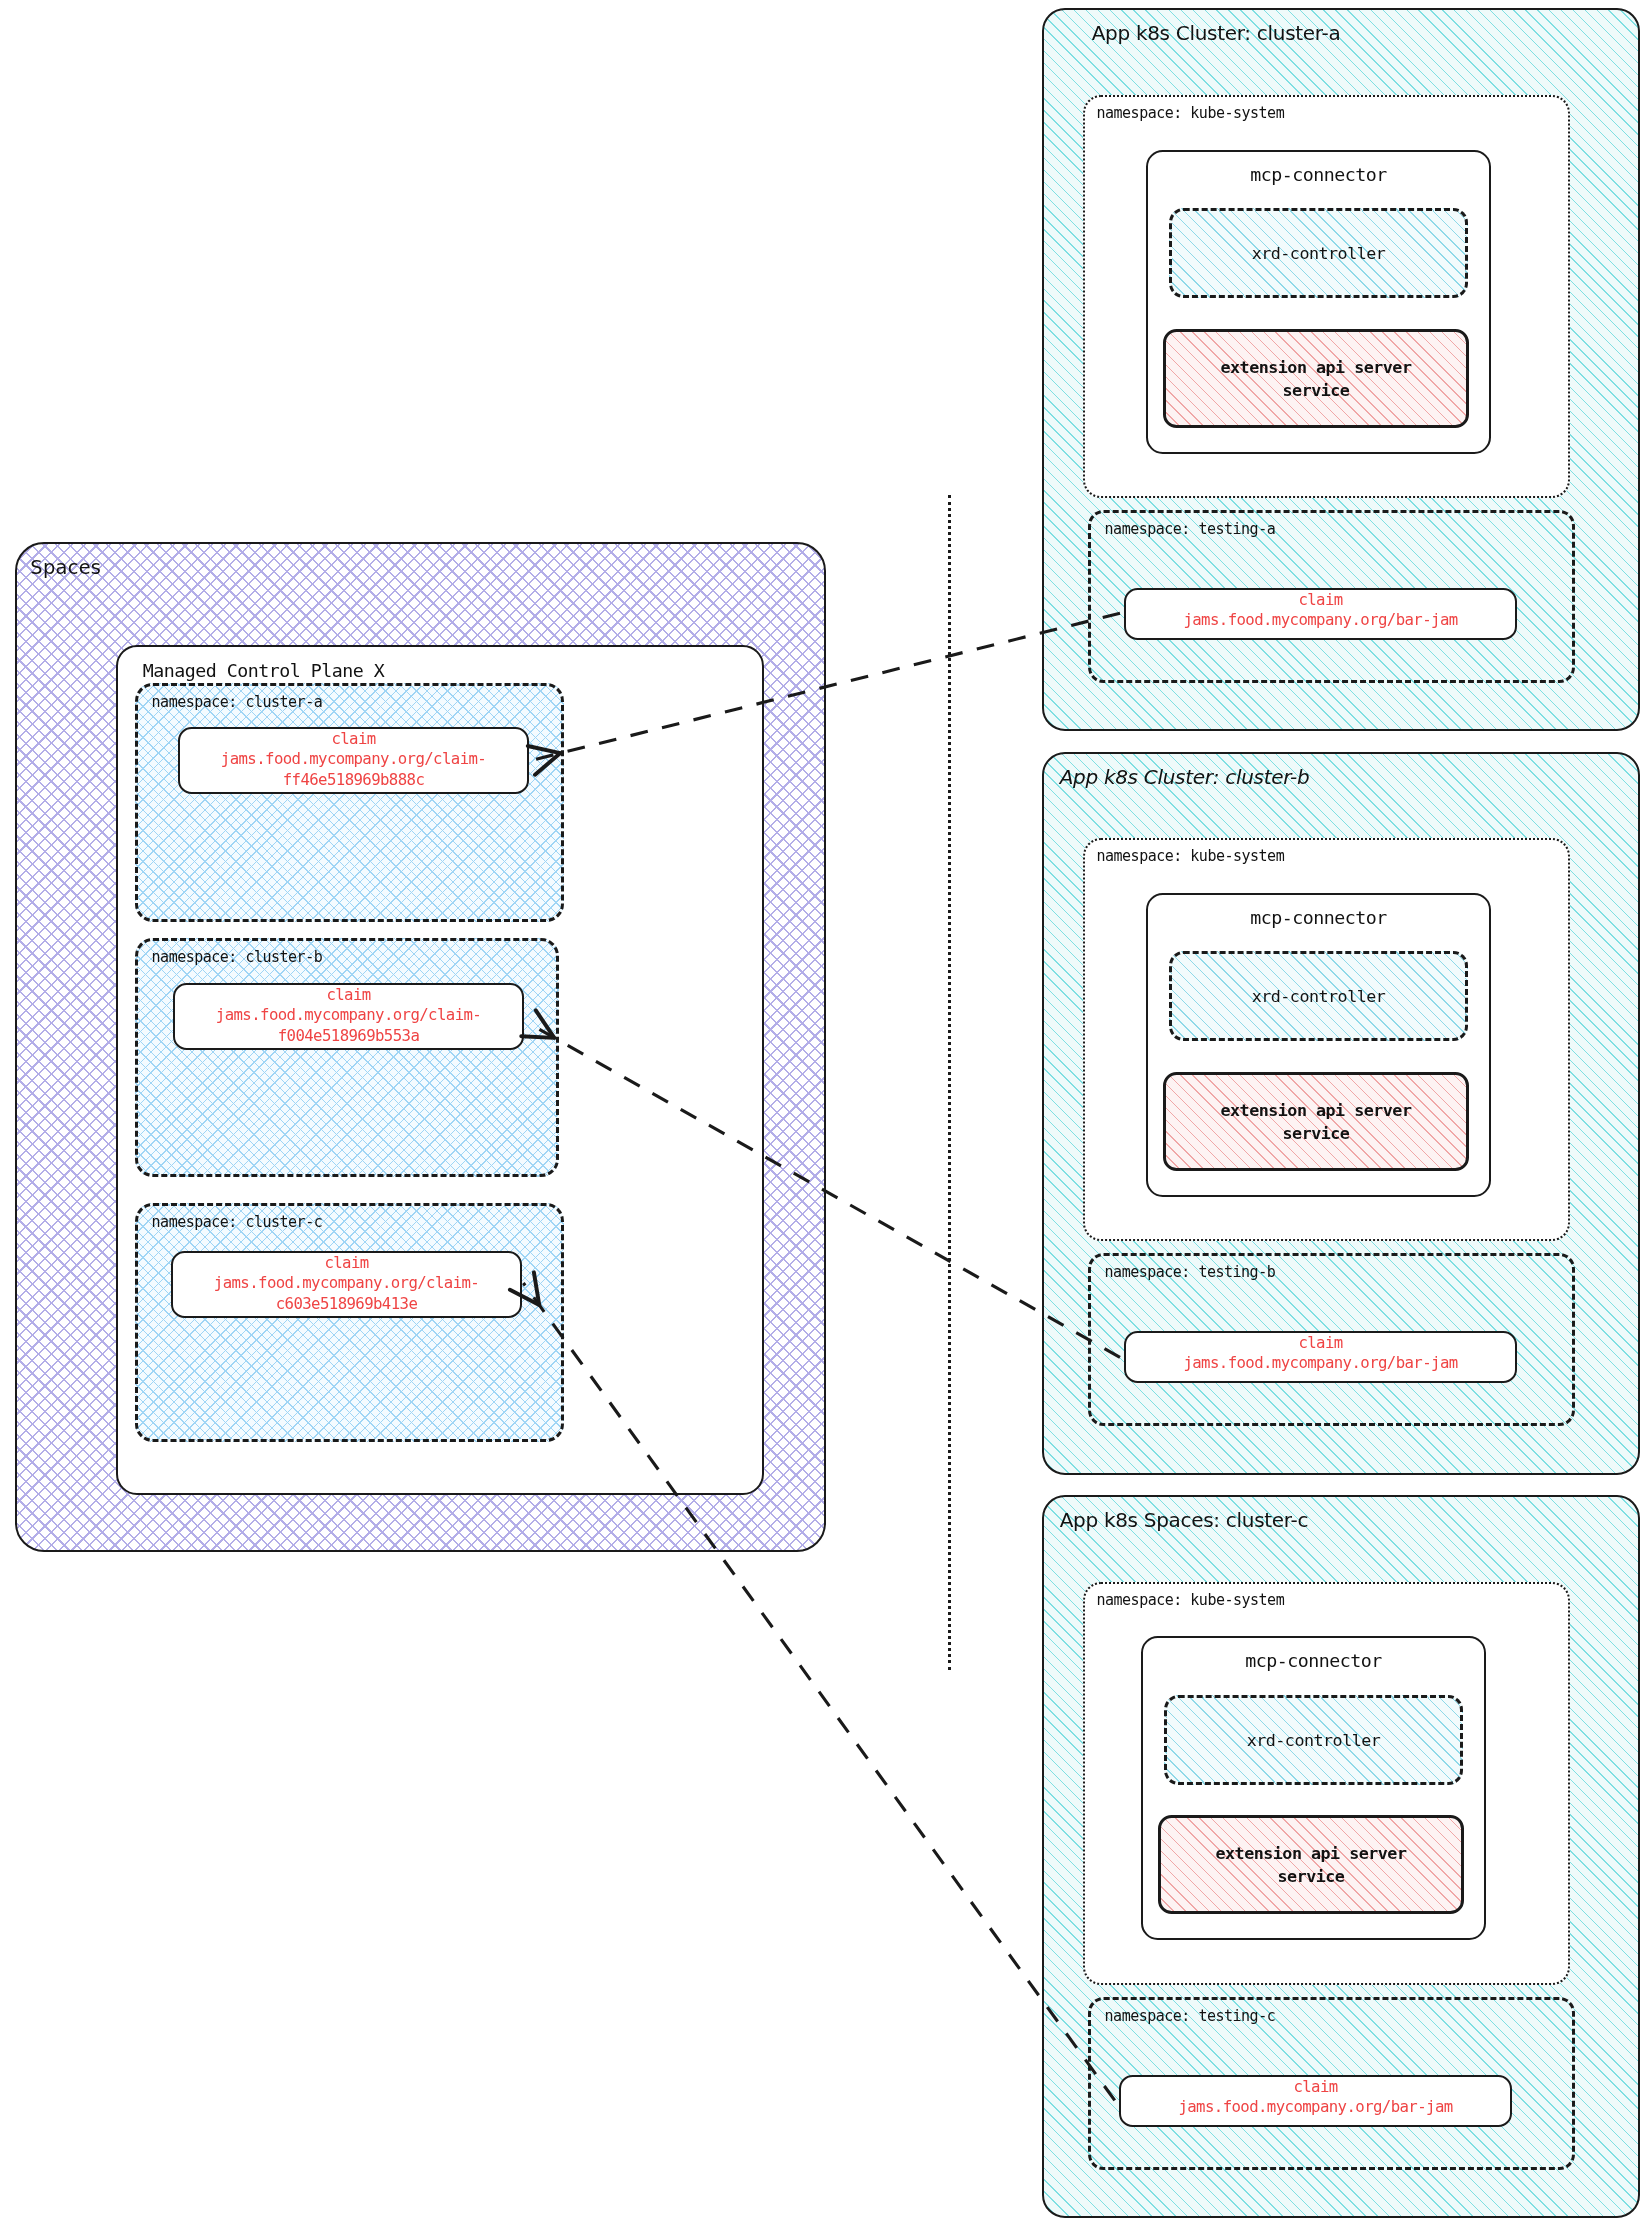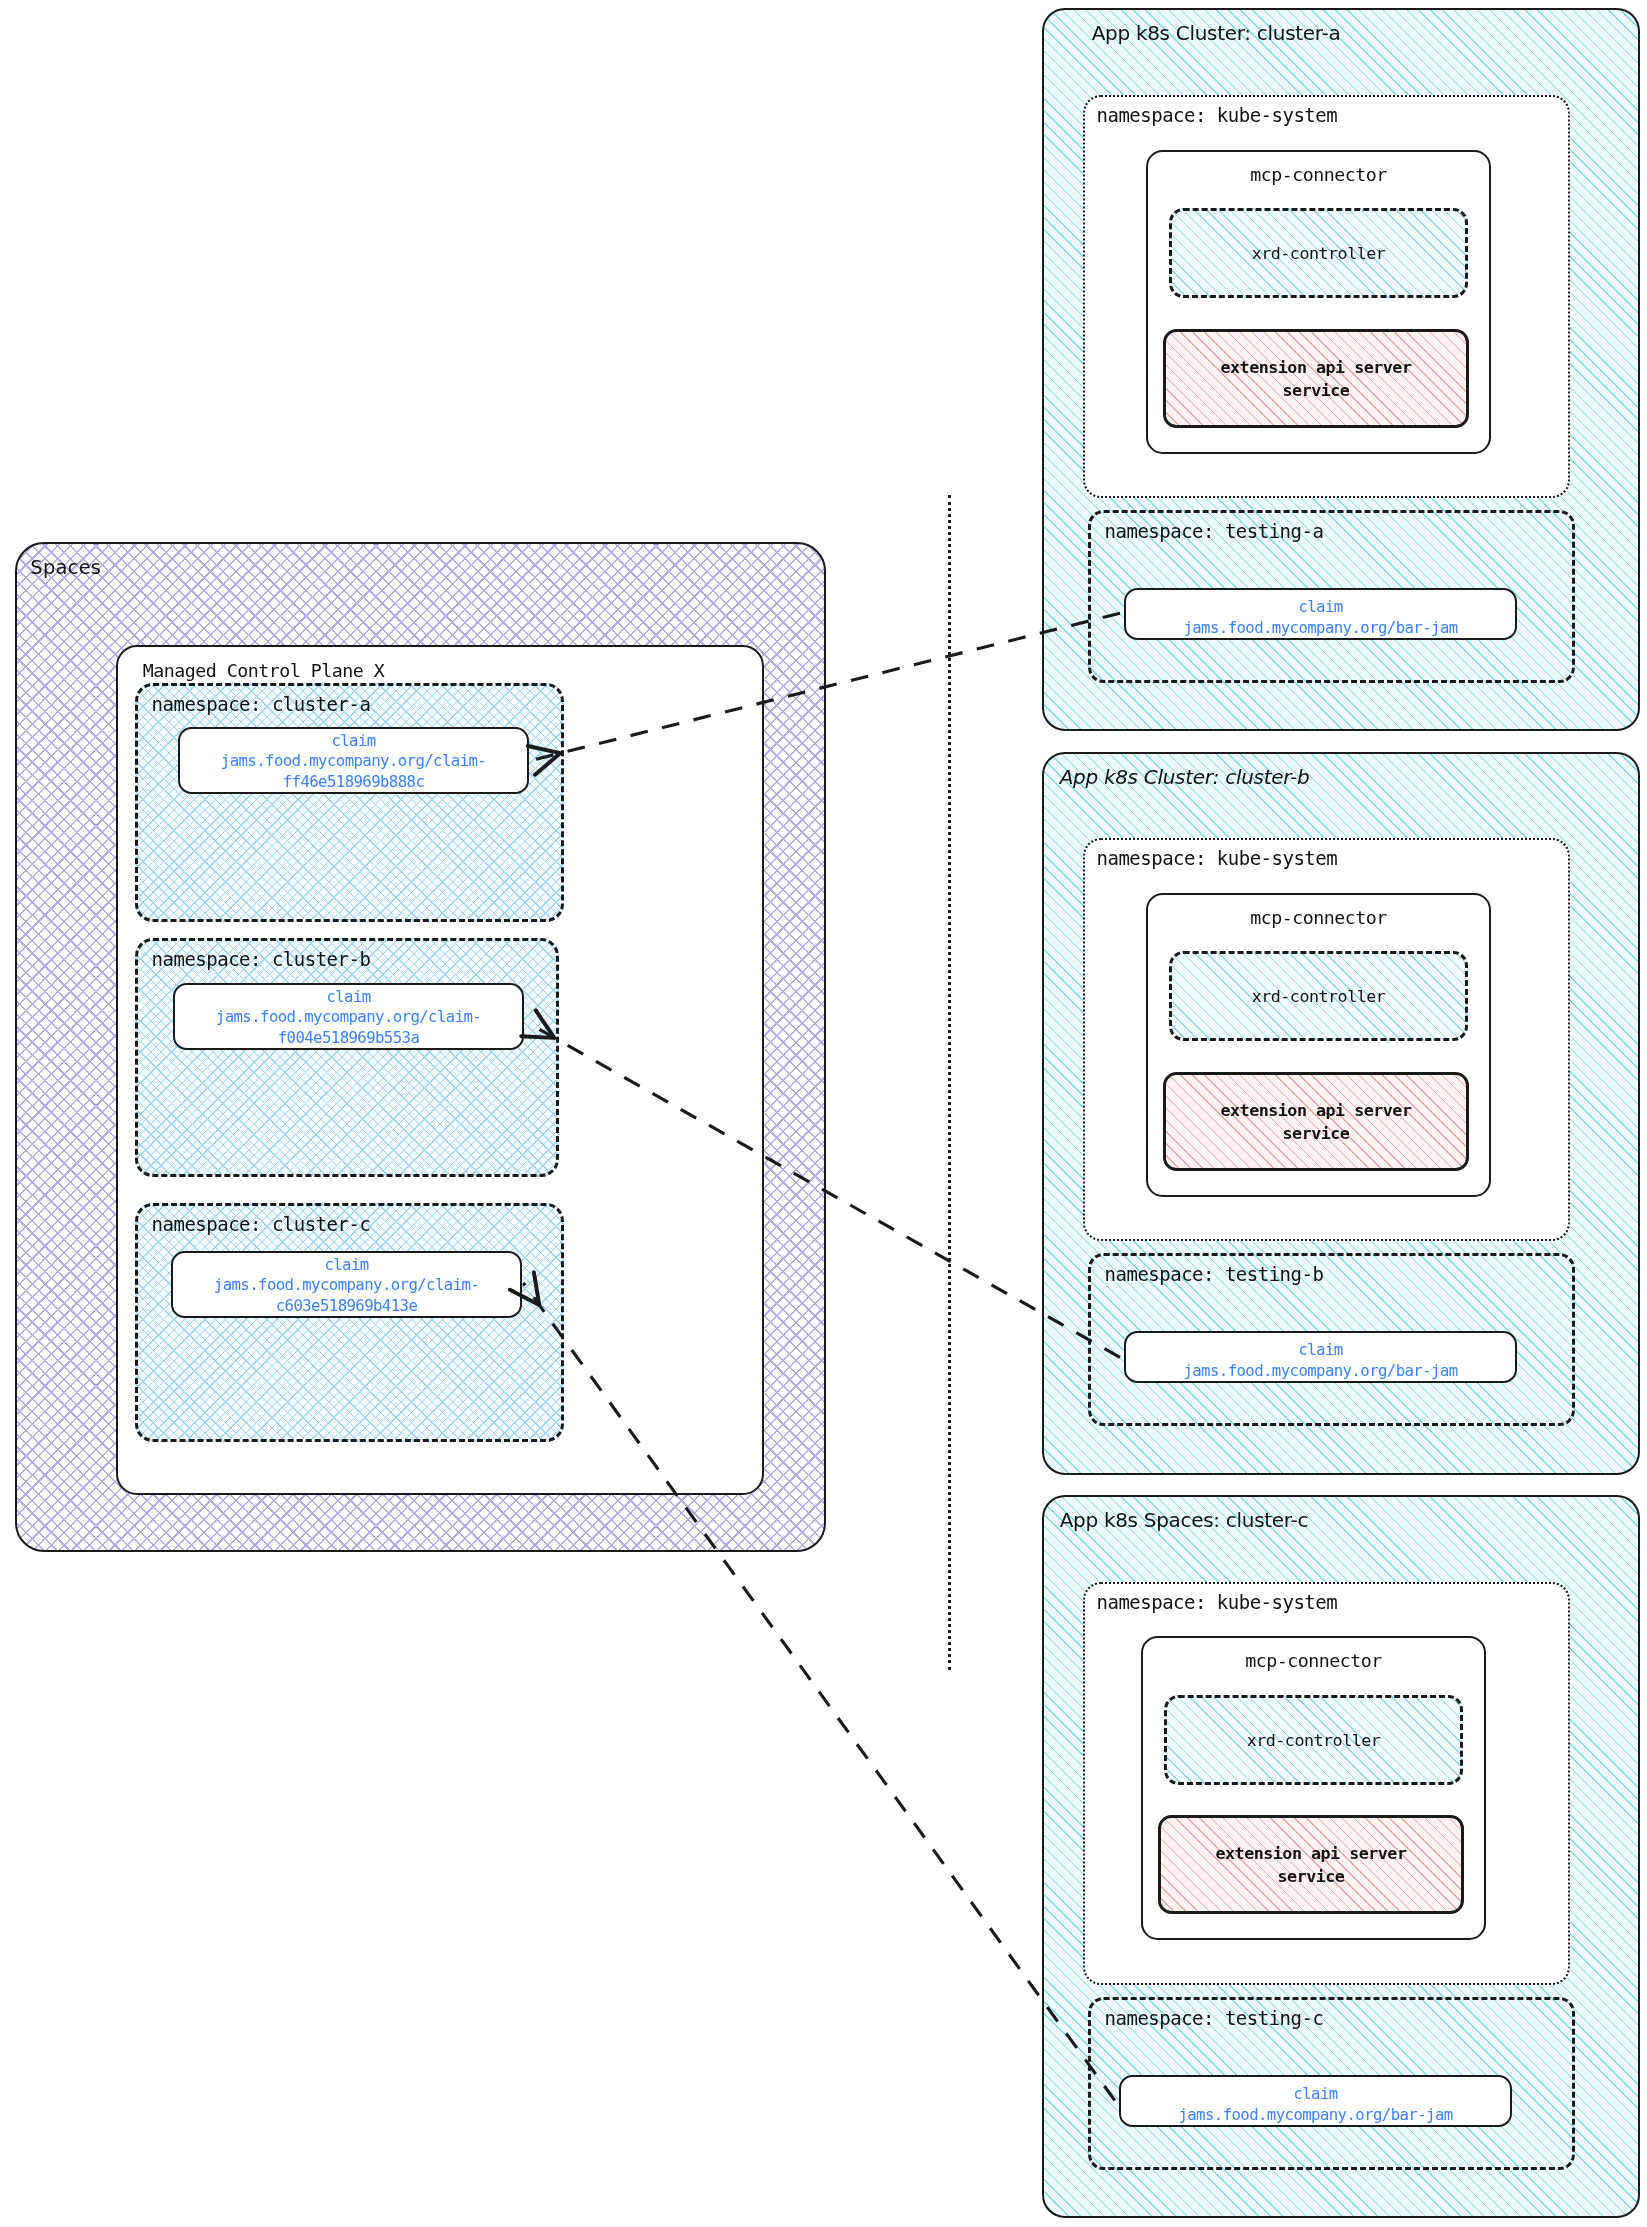--- a/index.html
+++ b/index.html
@@ -28,27 +28,27 @@
   .mcp-label{font-size:18.3px;letter-spacing:-0.5px;}
 
   
   .ns-mcp{
     border:3.1px dashed #1a1a1a;border-radius:18px;
     background-color:#f4fbff;
     background-image:
       repeating-linear-gradient(45deg,#9fd5f5 0 1px,transparent 1px 7.3px),
       repeating-linear-gradient(-45deg,#9fd5f5 0 1px,transparent 1px 7.3px);
   }
-  .ns-label{font-size:19px;letter-spacing:-0.5px;}
+  .ns-label{font-size:15px;letter-spacing:-0.5px;}
 
   
   .claim{
     border:2.1px solid #1a1a1a;border-radius:13.6px;background:#ffffff;
-    display:flex;flex-direction:column;align-items:center;justify-content:flex-end;
-    text-align:center;line-height:1.30;font-size:15.7px;letter-spacing:-0.6px;color:#3b82f6;
+    display:flex;flex-direction:column;align-items:center;justify-content:flex-start;
+    text-align:center;line-height:1.30;font-size:15.7px;letter-spacing:-0.6px;color:#ef4444;
   }
   .claim .ln{display:block;}
 
   
   .cluster{
     border:2.6px solid #1a1a1a;border-radius:23px;
     background-color:#eefafa;
     background-image:repeating-linear-gradient(45deg,#7fdfe2 0 1px,transparent 1px 8.4px);
   }
   .cluster-label{font-family:"DejaVu Sans","Liberation Sans",sans-serif;

